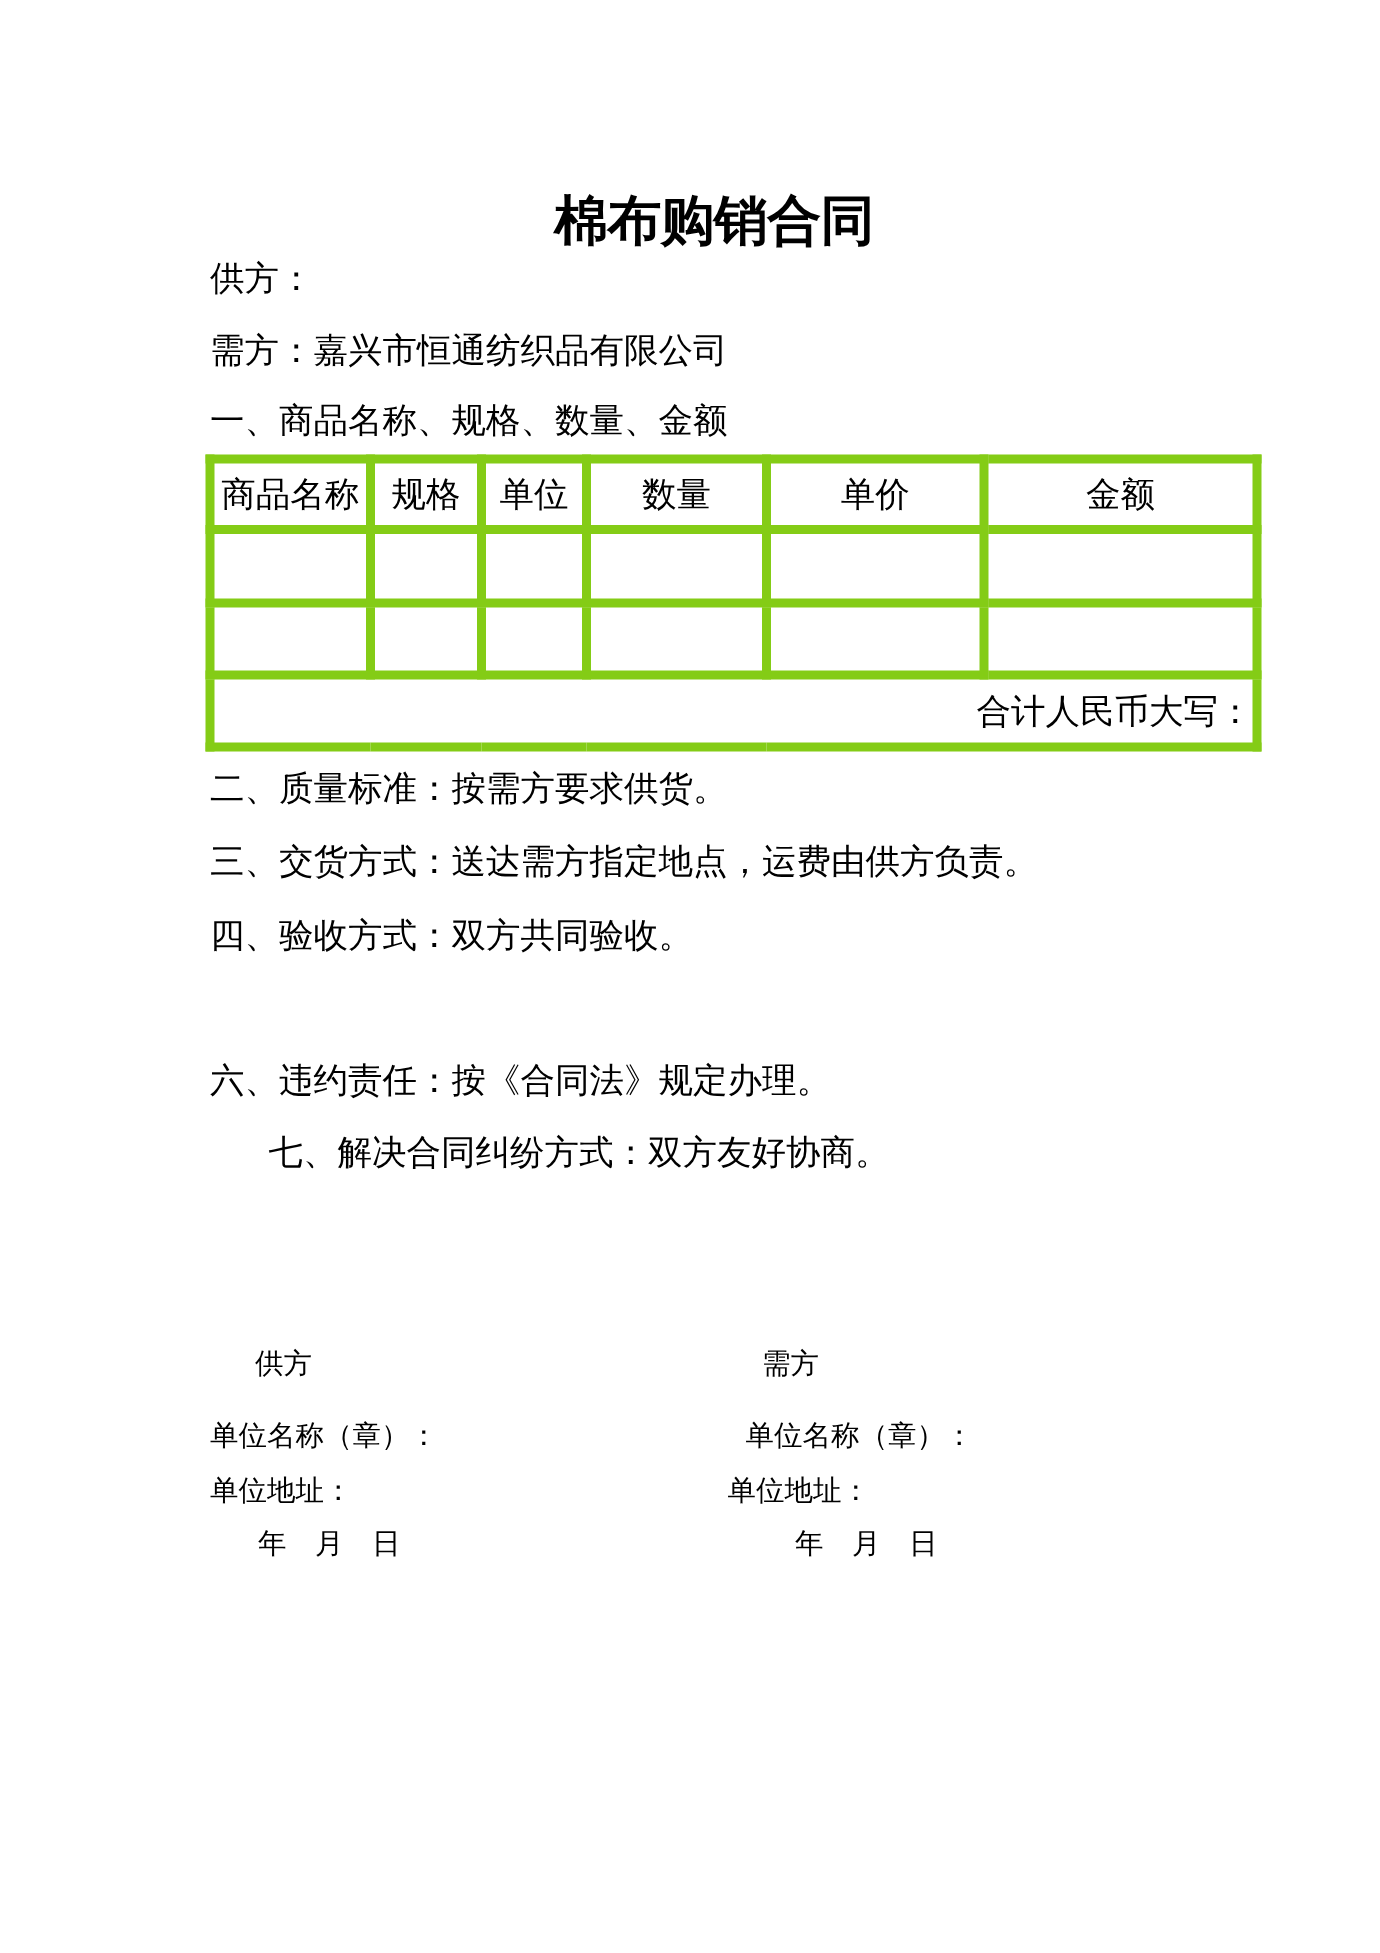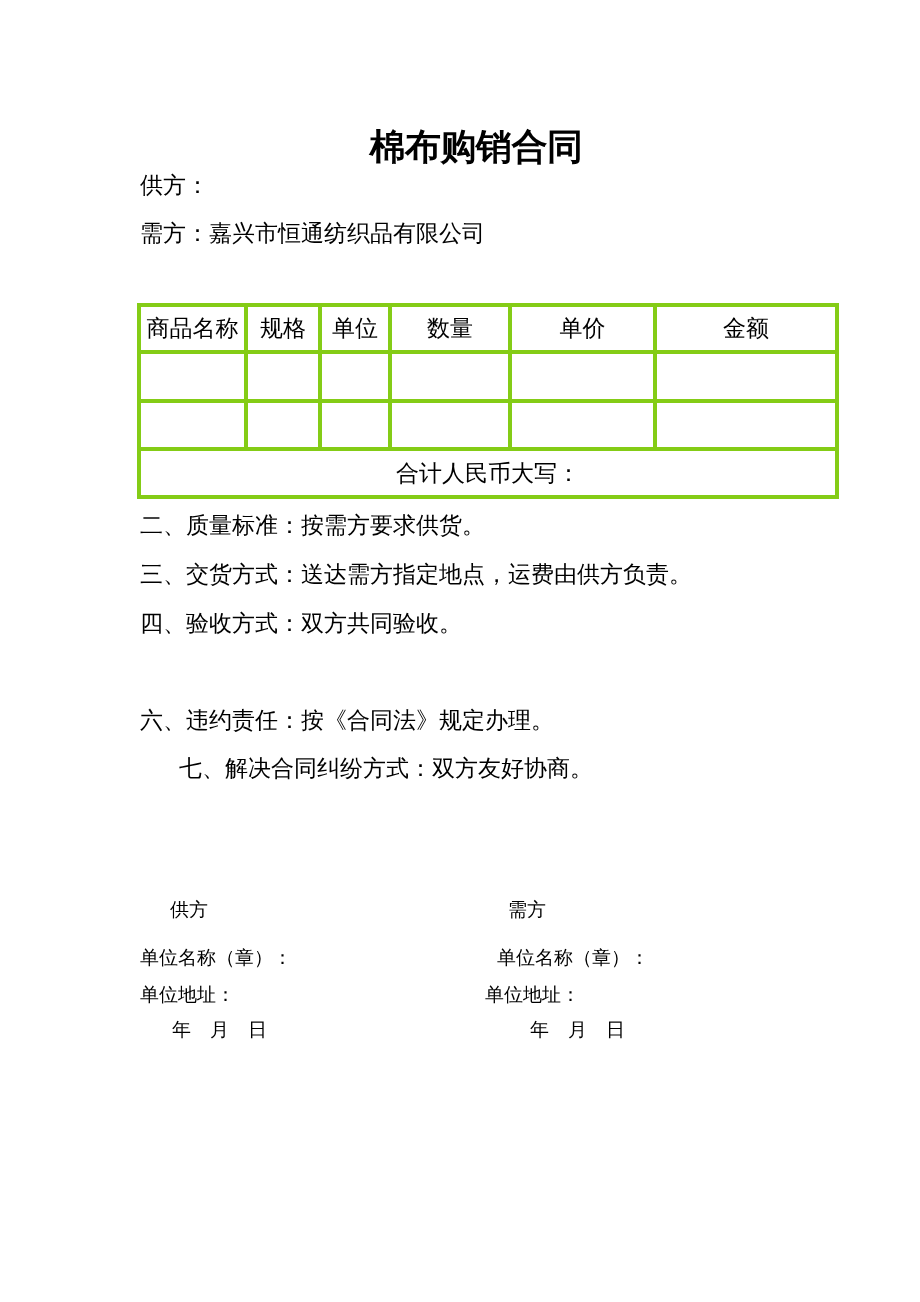--- a/index.html
+++ b/index.html
@@ -44,33 +44,33 @@
     position: absolute;
     top: 303px;
     left: 137px;
     width: 698px;
     border-collapse: collapse;
     table-layout: fixed;
     border: 2px solid #000000;
   }
   table.goods th,
   table.goods td {
-    border: 4px solid #84cc16;
+    border: 6px solid #84cc16;
     font-weight: normal;
     font-size: 23px;
     padding: 0;
     text-align: center;
     vertical-align: middle;
   }
   table.goods tr.hdr    { height: 47px; }
   table.goods tr.empty1 { height: 49px; }
   table.goods tr.empty2 { height: 48px; }
   table.goods tr.total  { height: 48px; }
   table.goods td.total-cell {
-    text-align: center;
+    text-align: right;
   }
 
   .clause-1 { top: 512px; left: 140px; }
   .clause-2 { top: 561px; left: 140px; }
   .clause-3 { top: 610px; left: 140px; }
   .clause-4 { top: 658px; left: 140px; }
   .clause-5 { top: 707px; left: 140px; }
   .clause-6 { top: 755px; left: 140px; margin-left: 39px; }
   .effective-line { top: 804px; left: 140px; }
 
@@ -86,20 +86,21 @@
 </style>
 </head>
 <body>
 
 <div class="page">
 
   <h1 class="doc-title">棉布购销合同</h1>
 
   <p class="abs supplier-line">供方：</p>
   <p class="abs buyer-line">需方：嘉兴市恒通纺织品有限公司</p>
+  <p class="abs section1-head">一、商品名称、规格、数量、金额</p>
 
   <table class="goods">
     <colgroup>
       <col style="width:107px">
       <col style="width:74px">
       <col style="width:70px">
       <col style="width:120px">
       <col style="width:145px">
       <col style="width:182px">
     </colgroup>

